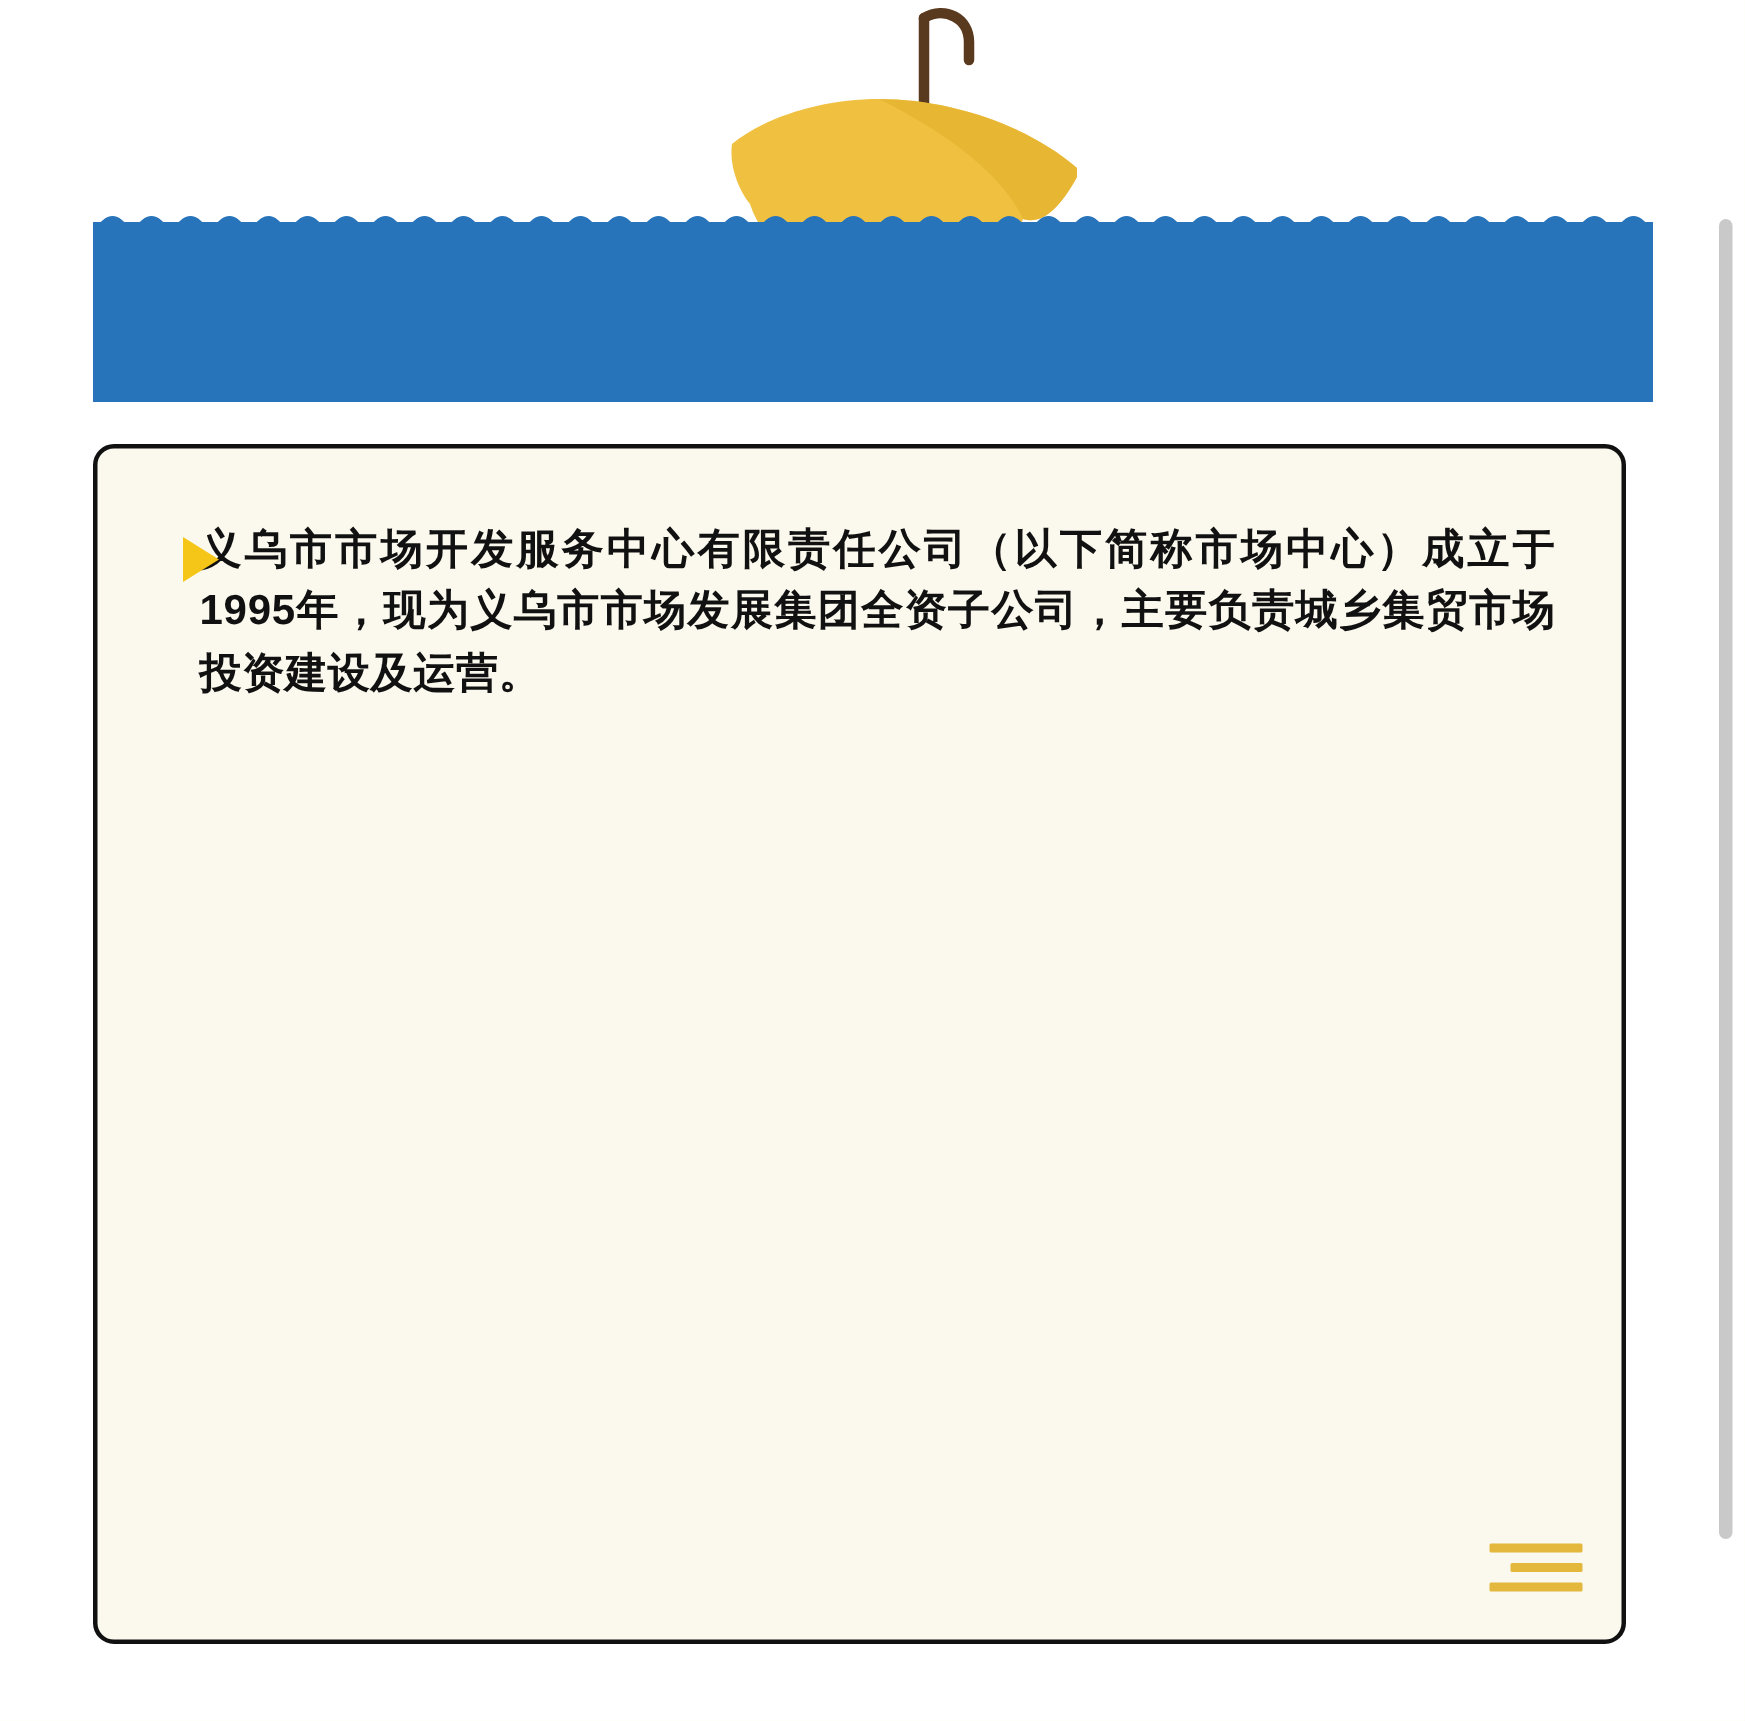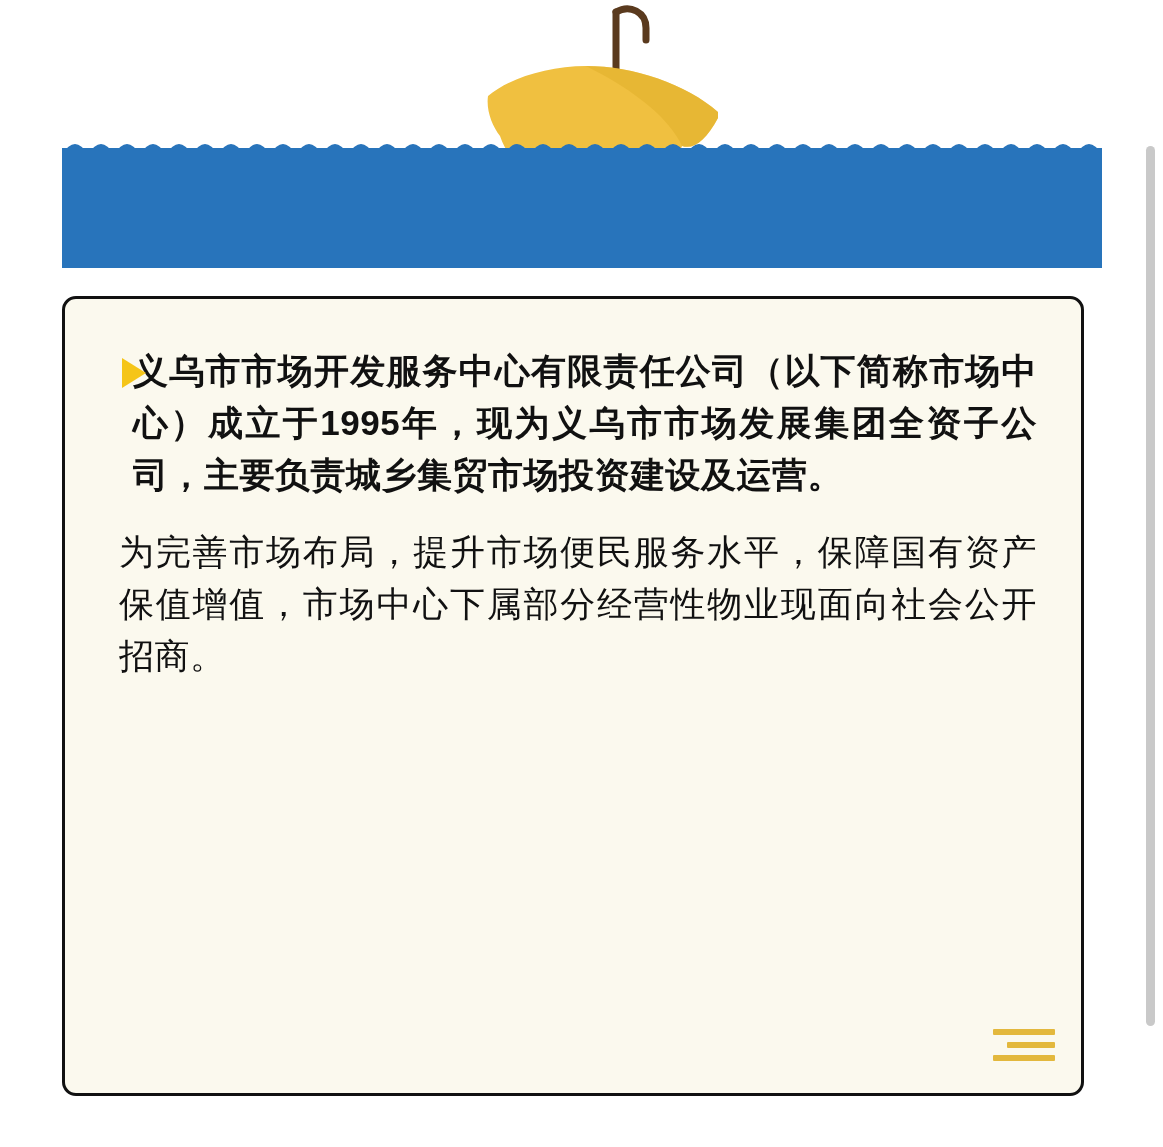--- a/index.html
+++ b/index.html
@@ -74,21 +74,21 @@
     width: 0;
     height: 0;
     border-top: 15px solid transparent;
     border-bottom: 15px solid transparent;
     border-left: 24px solid #f5c518;
   }
 
   .para {
     margin: 0 0 26px 0;
     color: #111111;
-    font-size: 35px;
+    font-size: 28px;
     line-height: 1.48;
     text-align: justify;
     text-justify: inter-ideograph;
     letter-spacing: 0.5px;
   }
   .para.lead {
     font-weight: bold;
     padding-left: 14px;
     text-indent: 0;
   }
@@ -175,21 +175,20 @@
   </div>
 
   <div class="water"></div>
 </div>
 
 <div class="card">
   <div class="marker"></div>
 
   <p class="para lead">义乌市市场开发服务中心有限责任公司（以下简称市场中心）成立于1995年，现为义乌市市场发展集团全资子公司，主要负责城乡集贸市场投资建设及运营。</p>
 
-  <p class="para">为完善市场布局，提升市场便民服务水平，保障国有资产保值增值，市场中心下属部分经营性物业现面向社会公开招商。</p>
 
   <div class="corner-lines">
     <span></span>
       <span></span>
       <span></span>
   </div>
 </div>
 
 <div class="scrollbar-track">
   <div class="scrollbar-thumb"></div>

